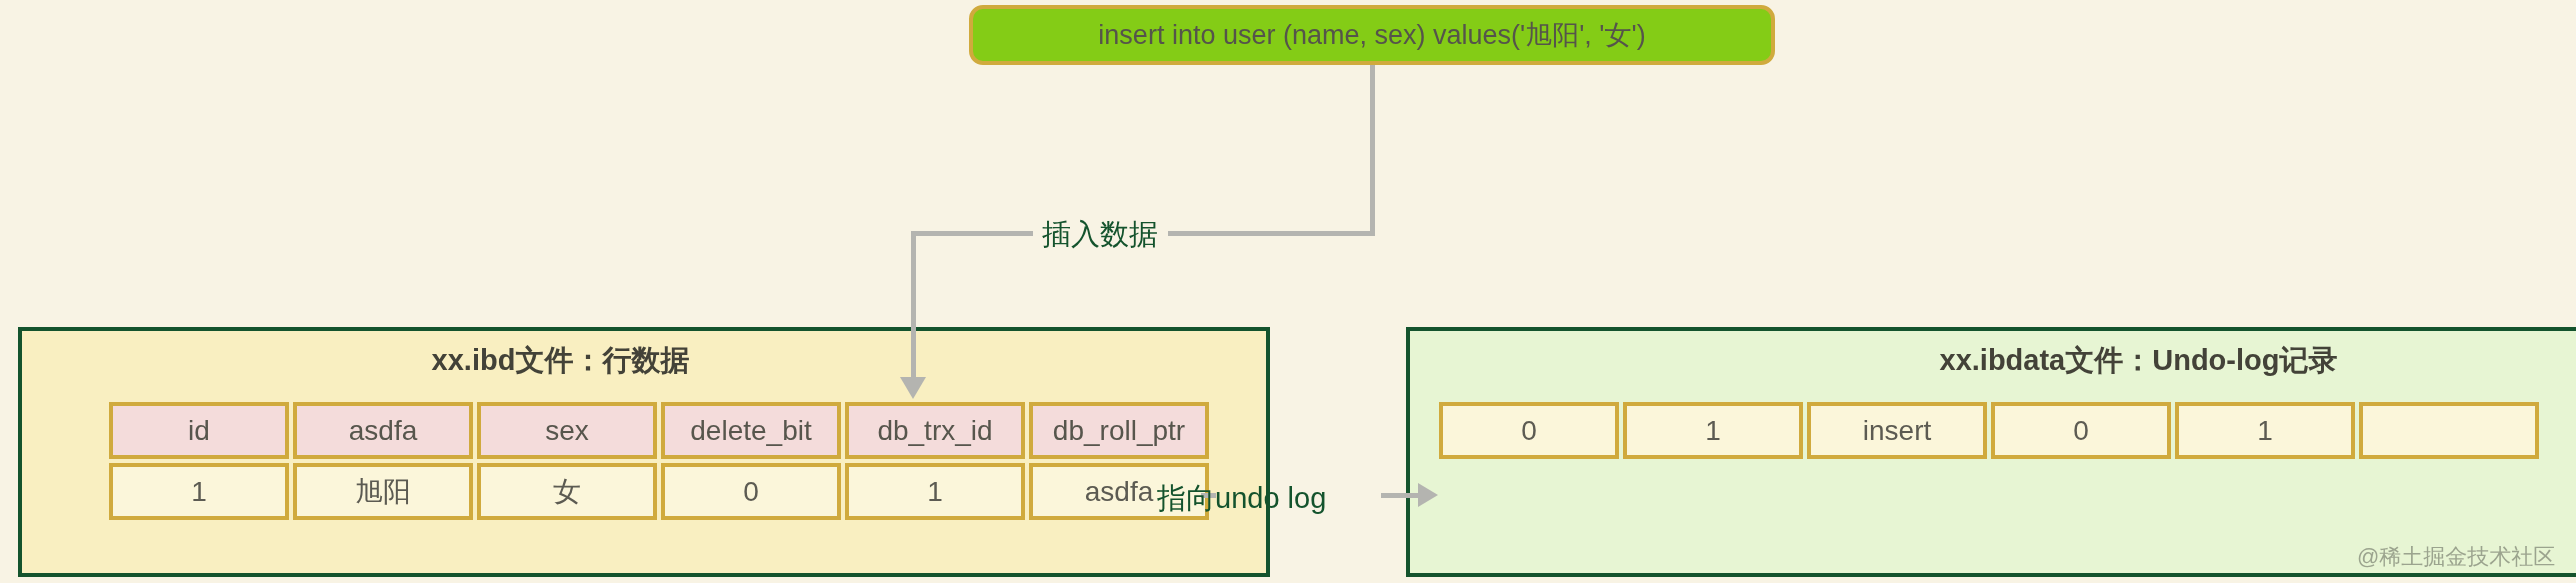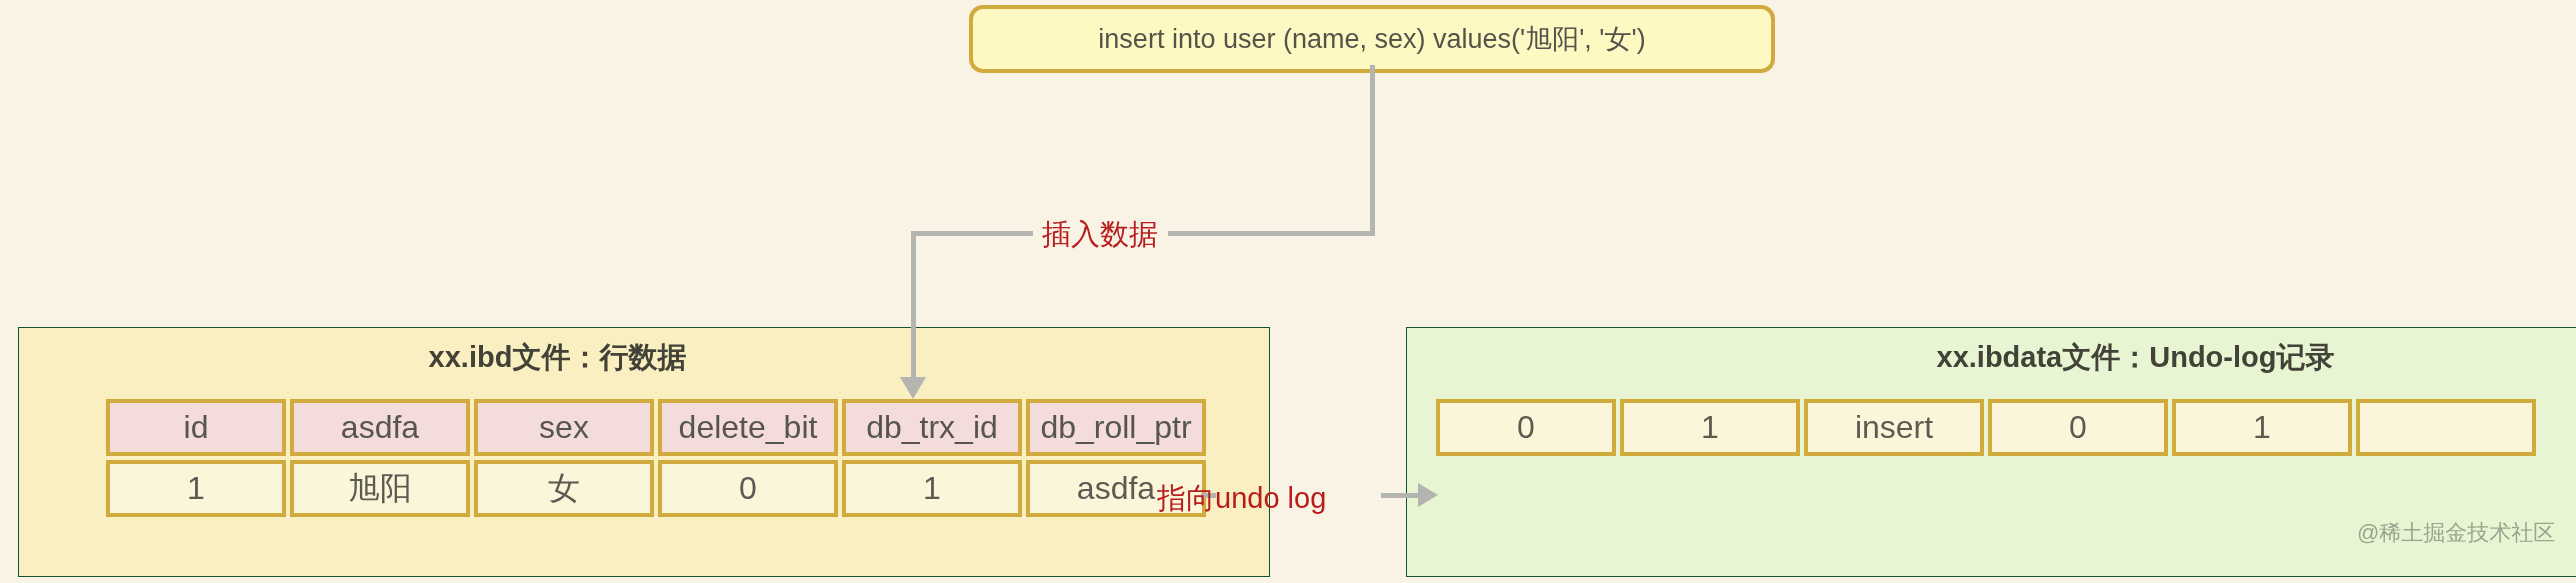--- a/index.html
+++ b/index.html
@@ -3,69 +3,69 @@
 <meta charset="utf-8">
 <style>
   html,body{margin:0;padding:0;}
   body{
     width:2576px;height:584px;position:relative;overflow:hidden;
     background:#f8f3e4;
     font-family:"Liberation Sans","DejaVu Sans",sans-serif;
   }
   
   .sql-box{
-    position:absolute;left:969px;top:5px;width:806px;height:68px;
+    position:absolute;left:969px;top:5px;width:806px;height:60px;
     box-sizing:border-box;border:4px solid #d0aa3d;border-radius:14px;
-    background:#fef9c3;display:flex;align-items:center;justify-content:center;
+    background:#84cc16;display:flex;align-items:center;justify-content:center;
     font-size:27px;color:#55544b;z-index:1;
   }
   
   .panel{
     position:absolute;top:327px;height:250px;box-sizing:border-box;
-    border:1px solid #14532d;z-index:1;
+    border:4px solid #14532d;z-index:1;
   }
   .panel-rowdata{left:18px;width:1252px;background:#f9efc1;}
   .panel-undolog{left:1406px;width:1374px;background:#e7f5d3;}
   .panel-title{
     position:absolute;top:10px;font-weight:bold;font-size:29px;color:#434238;
     text-align:center;white-space:nowrap;
   }
   .panel-rowdata .panel-title{left:0;width:1077px;}
   .panel-undolog .panel-title{left:197px;width:1063px;}
   
   table.cells{
     position:absolute;top:67px;border-collapse:separate;border-spacing:4px;
   }
   .panel-rowdata table.cells{left:83px;}
   .panel-undolog table.cells{left:25px;}
   table.cells td{
     width:170px;height:47px;box-sizing:content-box;
     border:4px solid #d0aa3d;text-align:center;vertical-align:middle;
-    font-size:32px;color:#57564d;white-space:nowrap;
+    font-size:28px;color:#57564d;white-space:nowrap;
   }
   table.cells tr.hdr td{background:#f4dcdb;}
   table.cells tr.val td{background:#fbf6da;color:#5c5b52;}
   
   .line{position:absolute;background:#b4b4b0;z-index:5;}
   .flow-label{
-    position:absolute;z-index:6;font-size:29px;color:#b91c1c;white-space:nowrap;
+    position:absolute;z-index:6;font-size:29px;color:#14532d;white-space:nowrap;
   }
   .arrow-down{
     position:absolute;width:0;height:0;z-index:5;
     border-left:13px solid transparent;border-right:13px solid transparent;
     border-top:22px solid #b4b4b0;
   }
   .arrow-right{
     position:absolute;width:0;height:0;z-index:5;
     border-top:12px solid transparent;border-bottom:12px solid transparent;
     border-left:20px solid #b4b4b0;
   }
   
   .watermark{
-    position:absolute;left:2357px;top:518px;font-size:22px;
+    position:absolute;left:2357px;top:542px;font-size:22px;
     color:rgba(92,97,86,0.55);z-index:2;white-space:nowrap;
   }
 </style>
 </head>
 <body>
 
 <div class="sql-box">
   <span>insert into user (name, sex) values('旭阳', '女')</span>
 </div>
 

